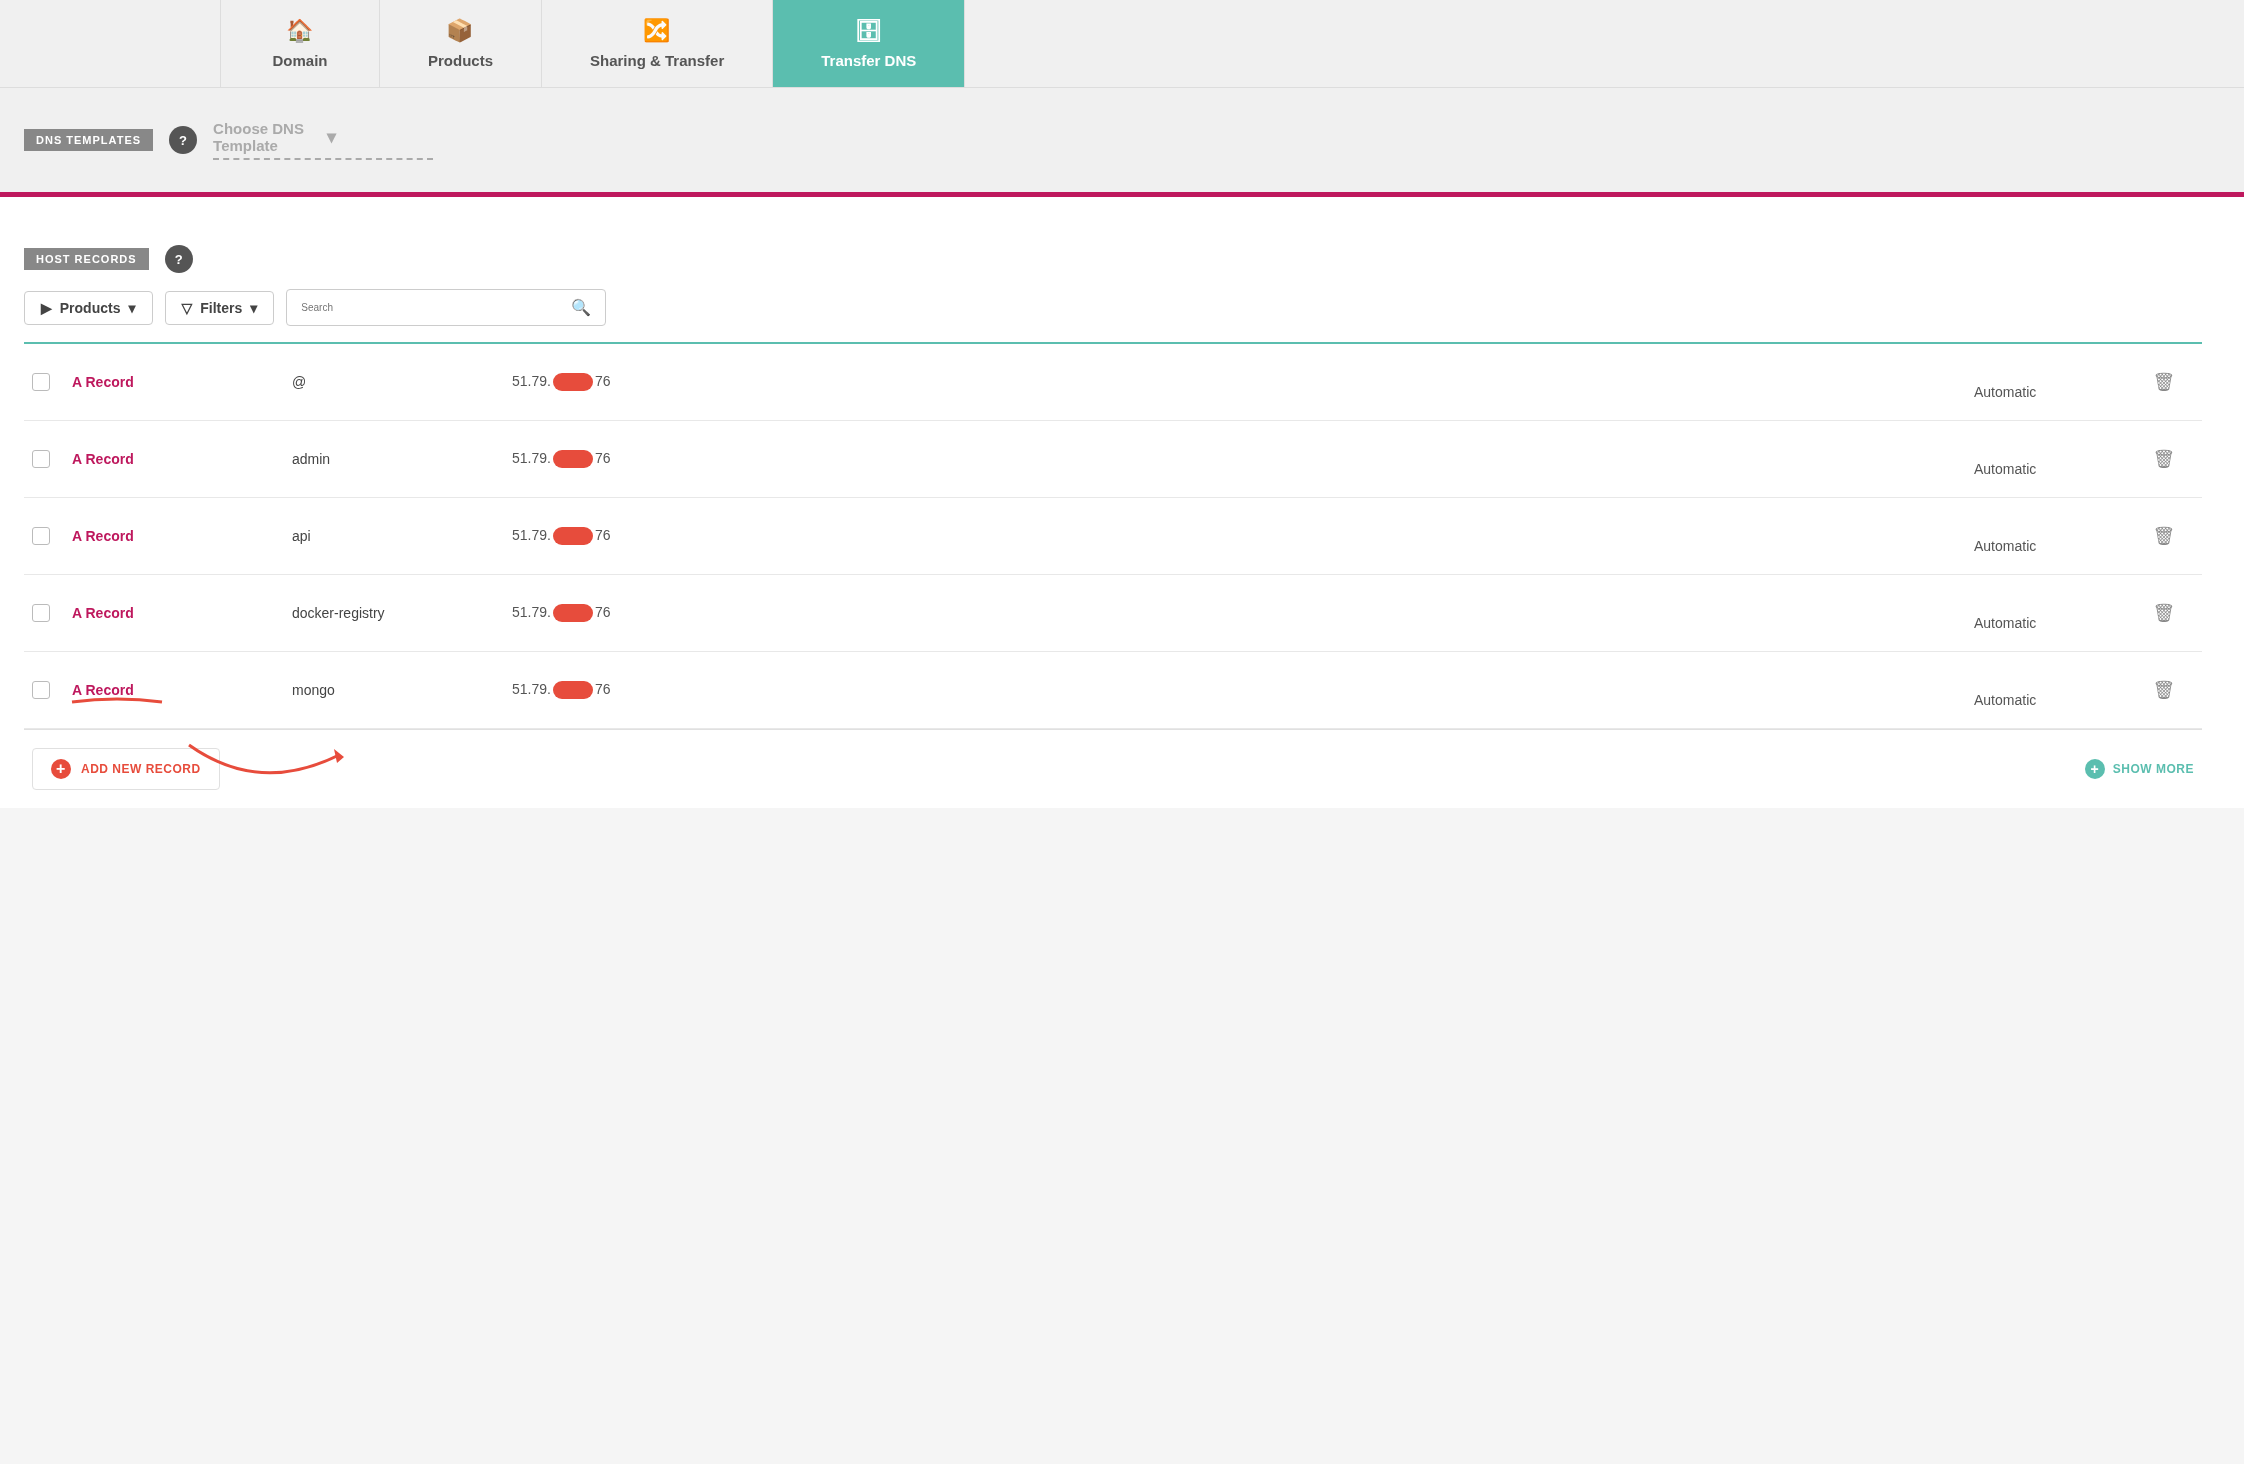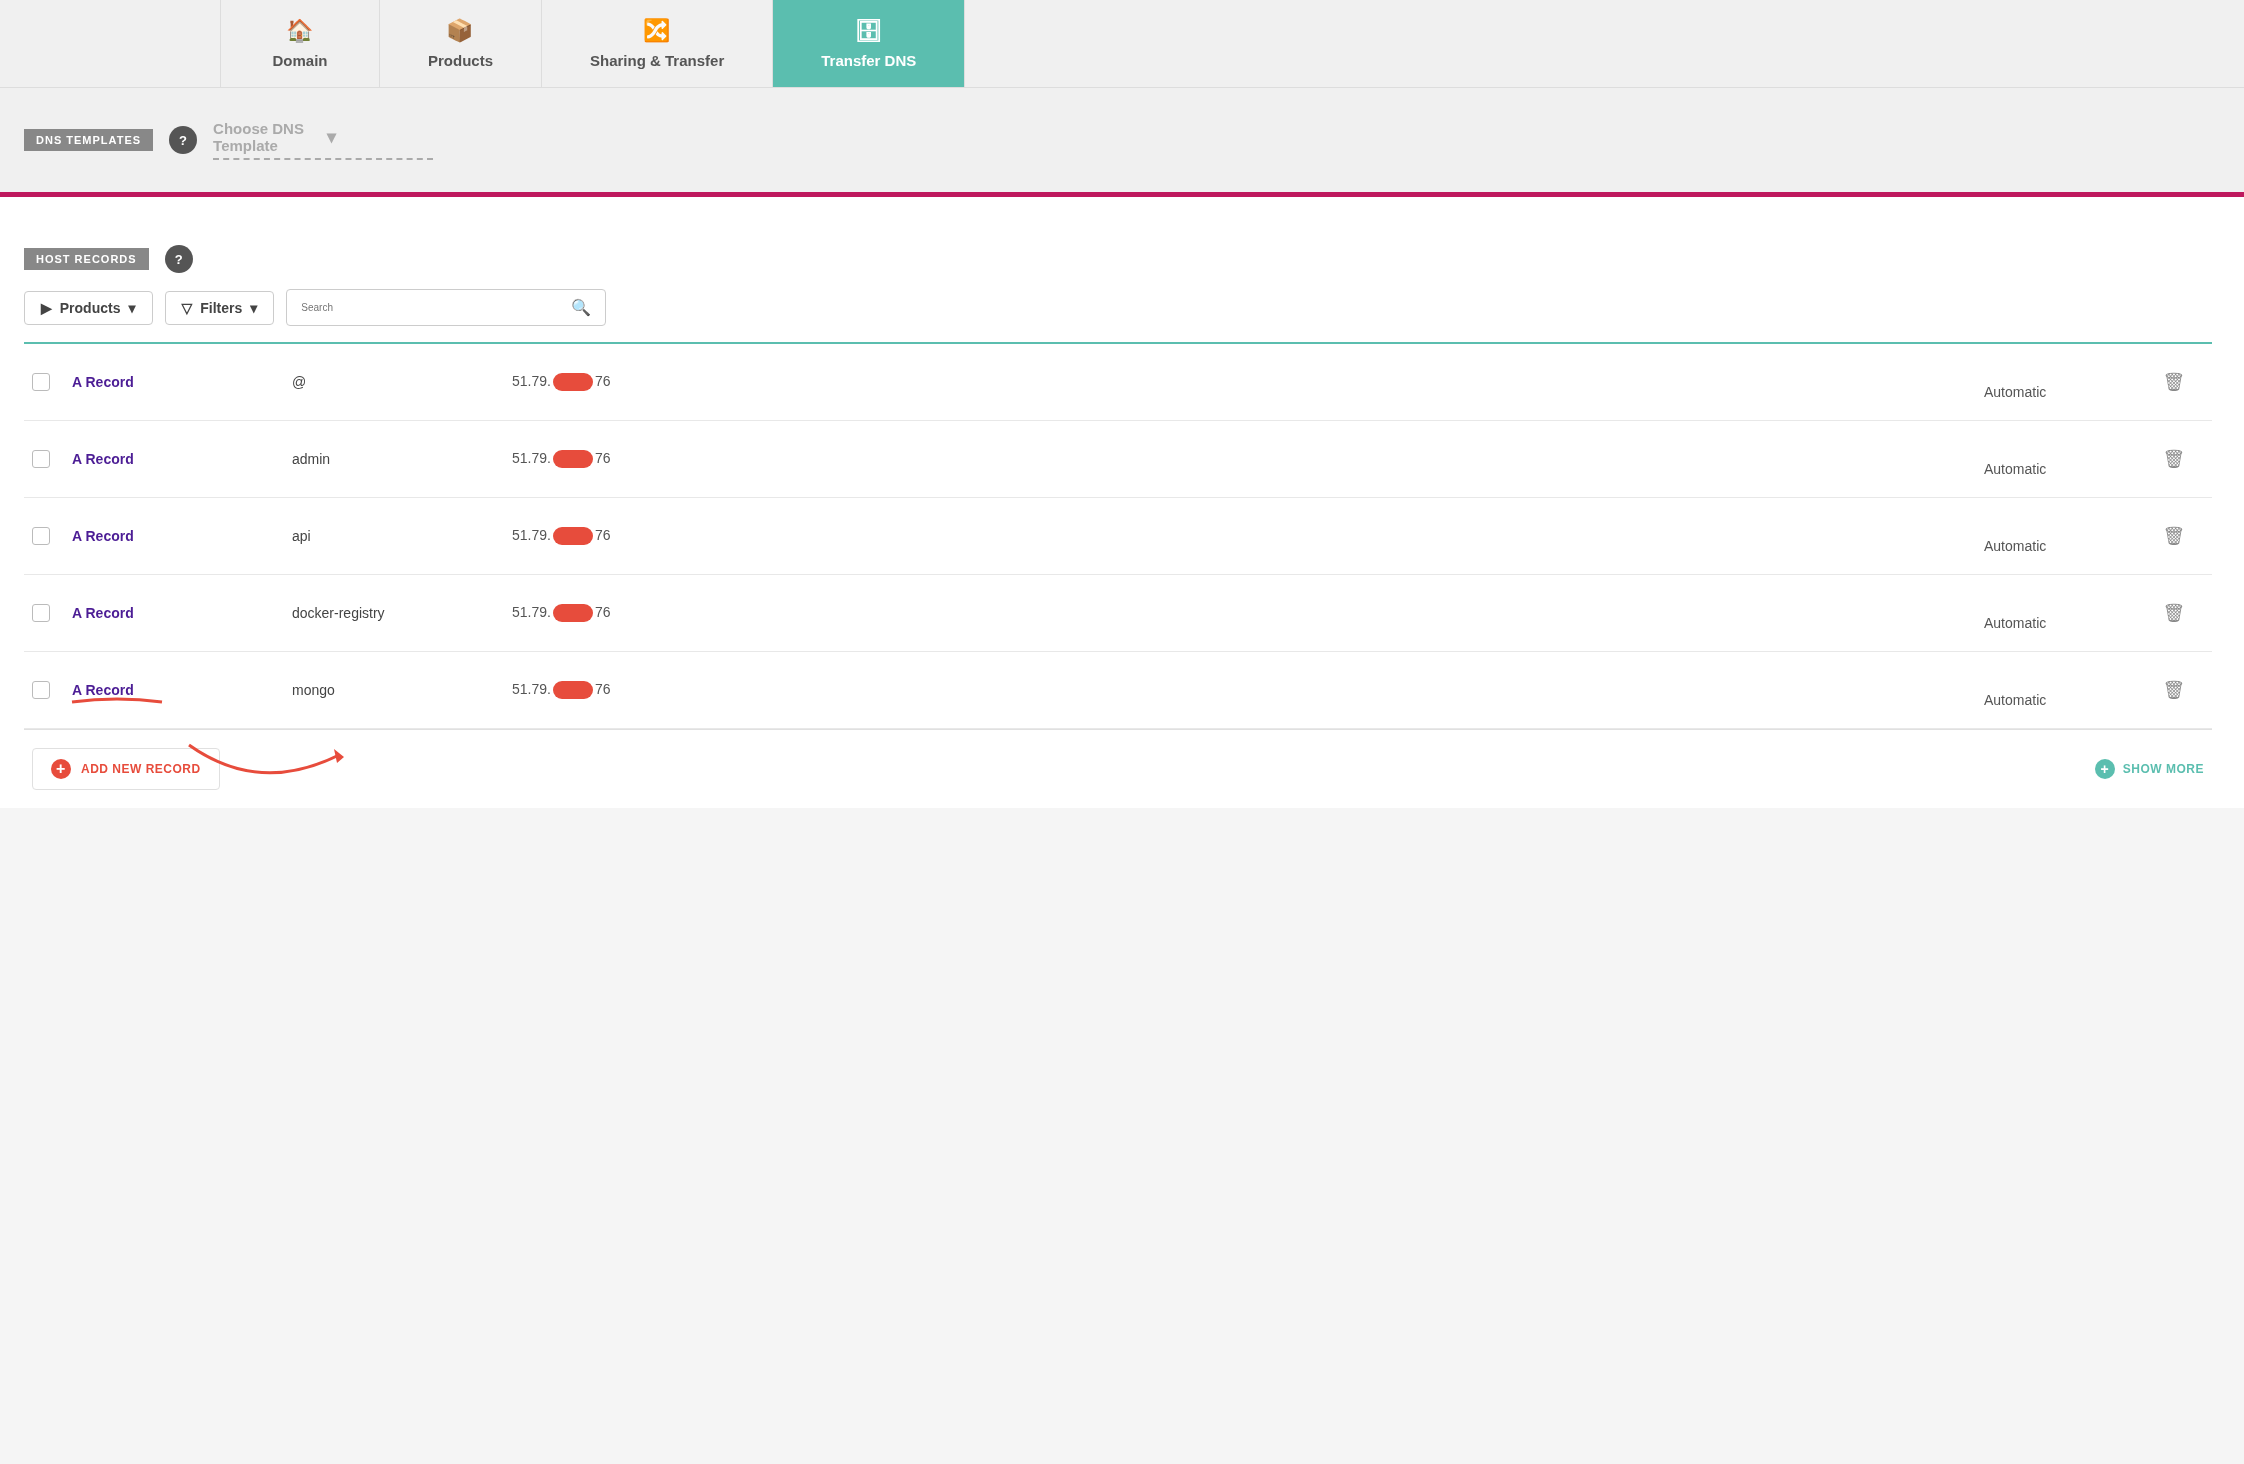--- a/index.html
+++ b/index.html
@@ -76,21 +76,21 @@
       font-size: 15px;
       cursor: pointer;
       min-width: 220px;
       font-weight: bold;
     }
     .dns-template-dropdown span { flex: 1; }
     .dns-template-dropdown .arrow { font-size: 18px; }
 
     .host-records-section {
       background: #fff;
-      padding: 28px 32px 0 24px;
+      padding: 28px 42px 0 24px;
     }
 
     .toolbar {
       display: flex;
       align-items: center;
       gap: 12px;
       padding: 16px 0 16px 0;
     }
     .btn-actions, .btn-filters {
       display: flex;
@@ -148,21 +148,21 @@
       display: grid;
       grid-template-columns: 40px 220px 220px 1fr 160px 60px;
       align-items: center;
       padding: 20px 8px;
       border-bottom: 1px solid #e8e8e8;
     }
     .table-row .cell {
       font-size: 14px;
       color: #444;
     }
-    .table-row .cell.type { font-weight: 600; color: #4c1d95; }
+    .table-row .cell.type { font-weight: 600; color: #be185d; }
     .table-row .cell.value { color: #555; }
     .table-row .cell.ttl { color: #555; margin-top: 20px; }
 
     .checkbox {
       width: 18px;
       height: 18px;
       border: 1.5px solid #bbb;
       border-radius: 3px;
       display: inline-block;
       cursor: pointer;

